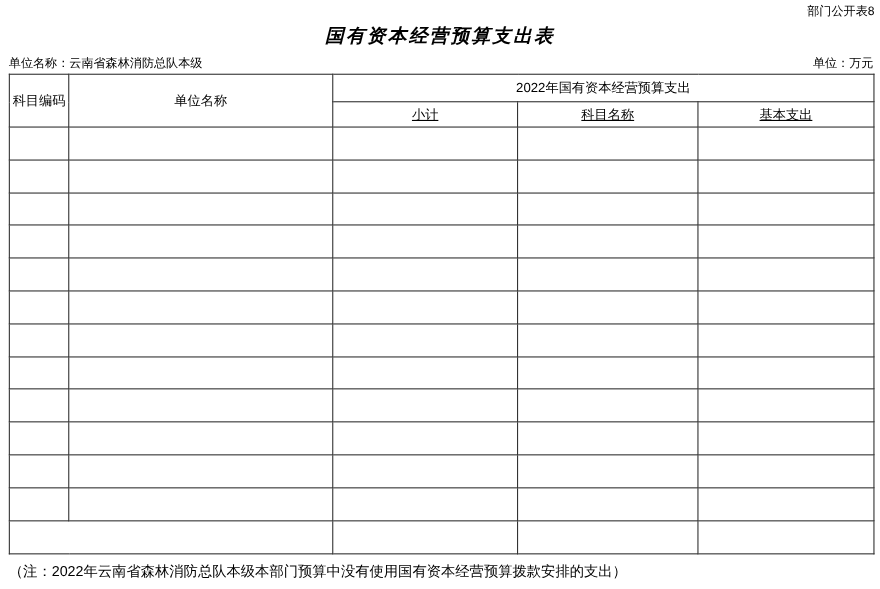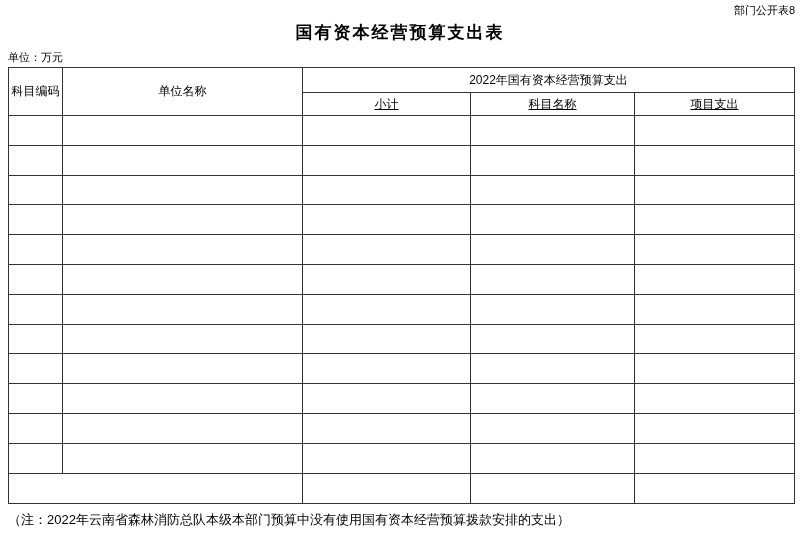--- a/index.html
+++ b/index.html
@@ -22,20 +22,21 @@
   .page-title {
     position: absolute;
     top: 21px;
     left: 0;
     width: 100%;
     text-align: center;
     font-size: 17px;
     font-weight: bold;
     letter-spacing: 2px;
     margin: 0;
+    font-style: italic;
   }
   .meta-row {
     position: absolute;
     top: 50px;
     left: 8px;
     width: 786px;
     display: flex;
     justify-content: space-between;
     align-items: flex-end;
     font-size: 11px;
@@ -71,41 +72,42 @@
   }
 </style>
 </head>
 <body>
 
 <div class="corner-label">部门公开表8</div>
 
 <h1 class="page-title">国有资本经营预算支出表</h1>
 
 <div class="meta-row">
+  <span><span>单位名称：</span><span>云南省森林消防总队本级</span></span>
   <span>单位：万元</span>
 </div>
 
 <table class="budget">
   <colgroup>
     <col style="width:54px">
     <col style="width:240px">
     <col style="width:168px">
     <col style="width:164px">
     <col style="width:160px">
   </colgroup>
   <thead>
     <tr class="h1">
       <th rowspan="2">科目编码</th>
       <th rowspan="2">单位名称</th>
       <th colspan="3">2022年国有资本经营预算支出</th>
     </tr>
     <tr class="h2">
       <th>小计</th>
       <th>科目名称</th>
-      <th>项目支出</th>
+      <th>基本支出</th>
     </tr>
   </thead>
   <tbody id="table-body">
       <tr>
         <td></td>
         <td></td>
         <td></td>
         <td></td>
         <td></td>
       </tr>

